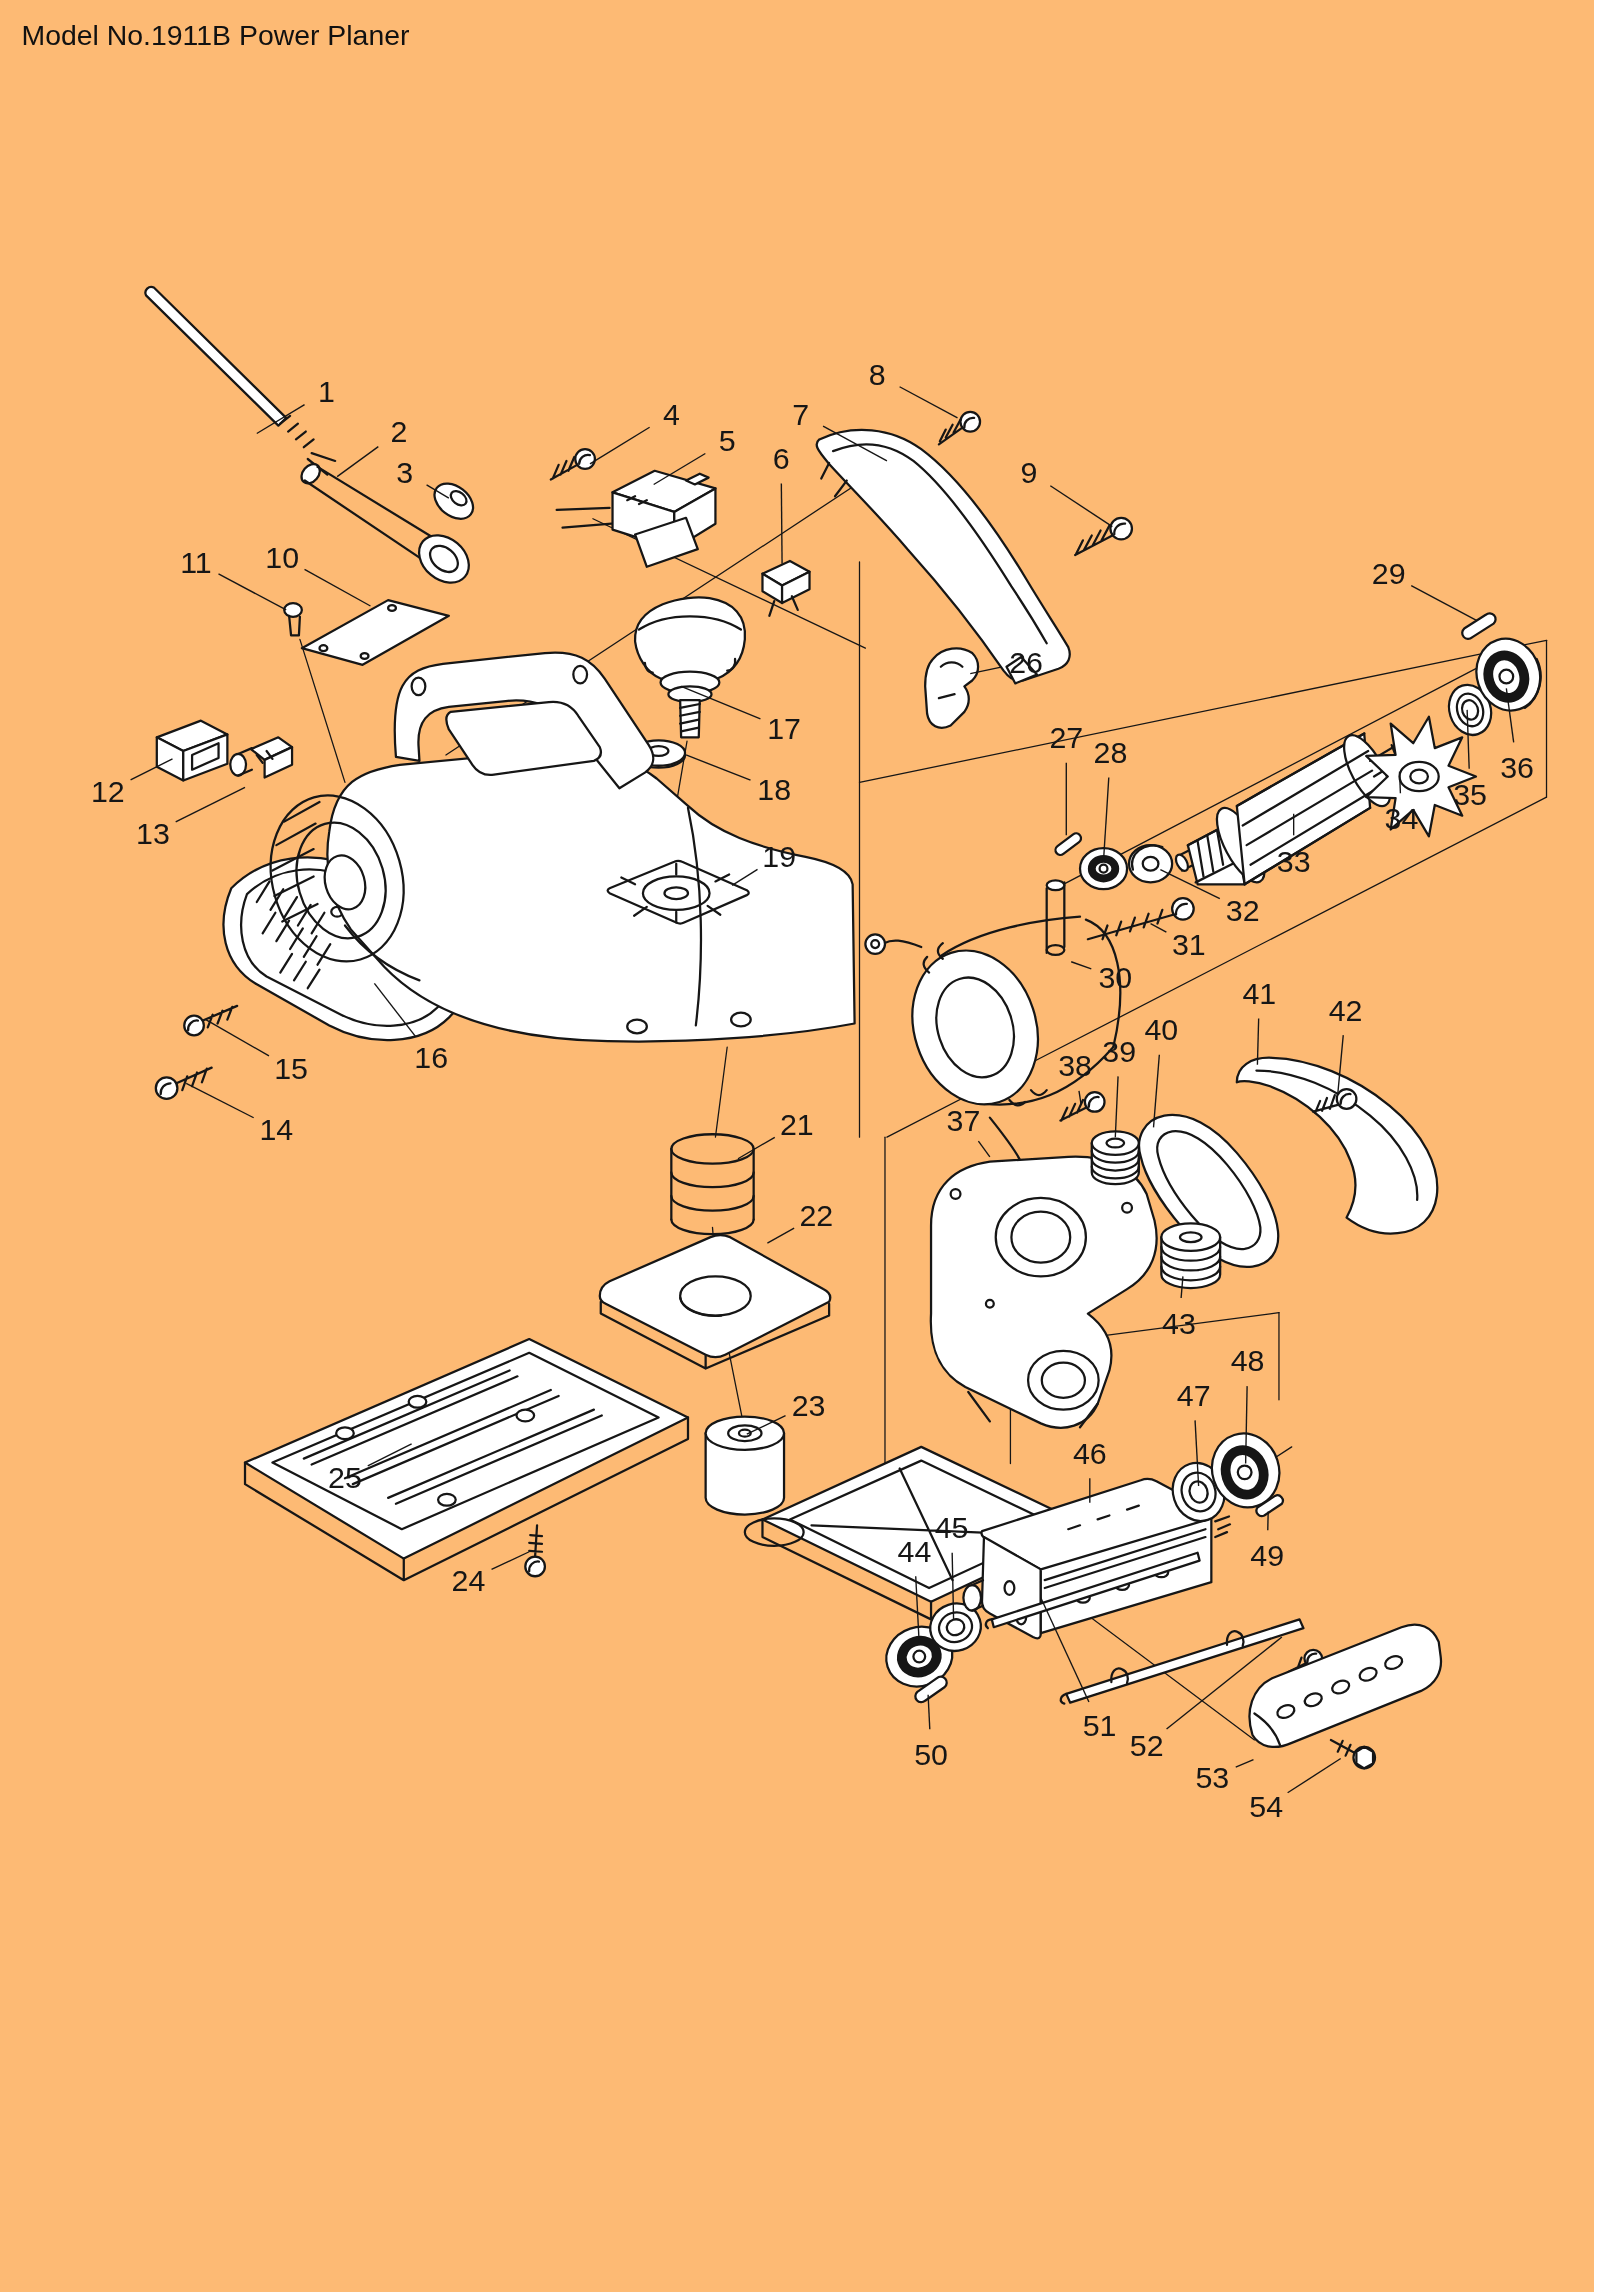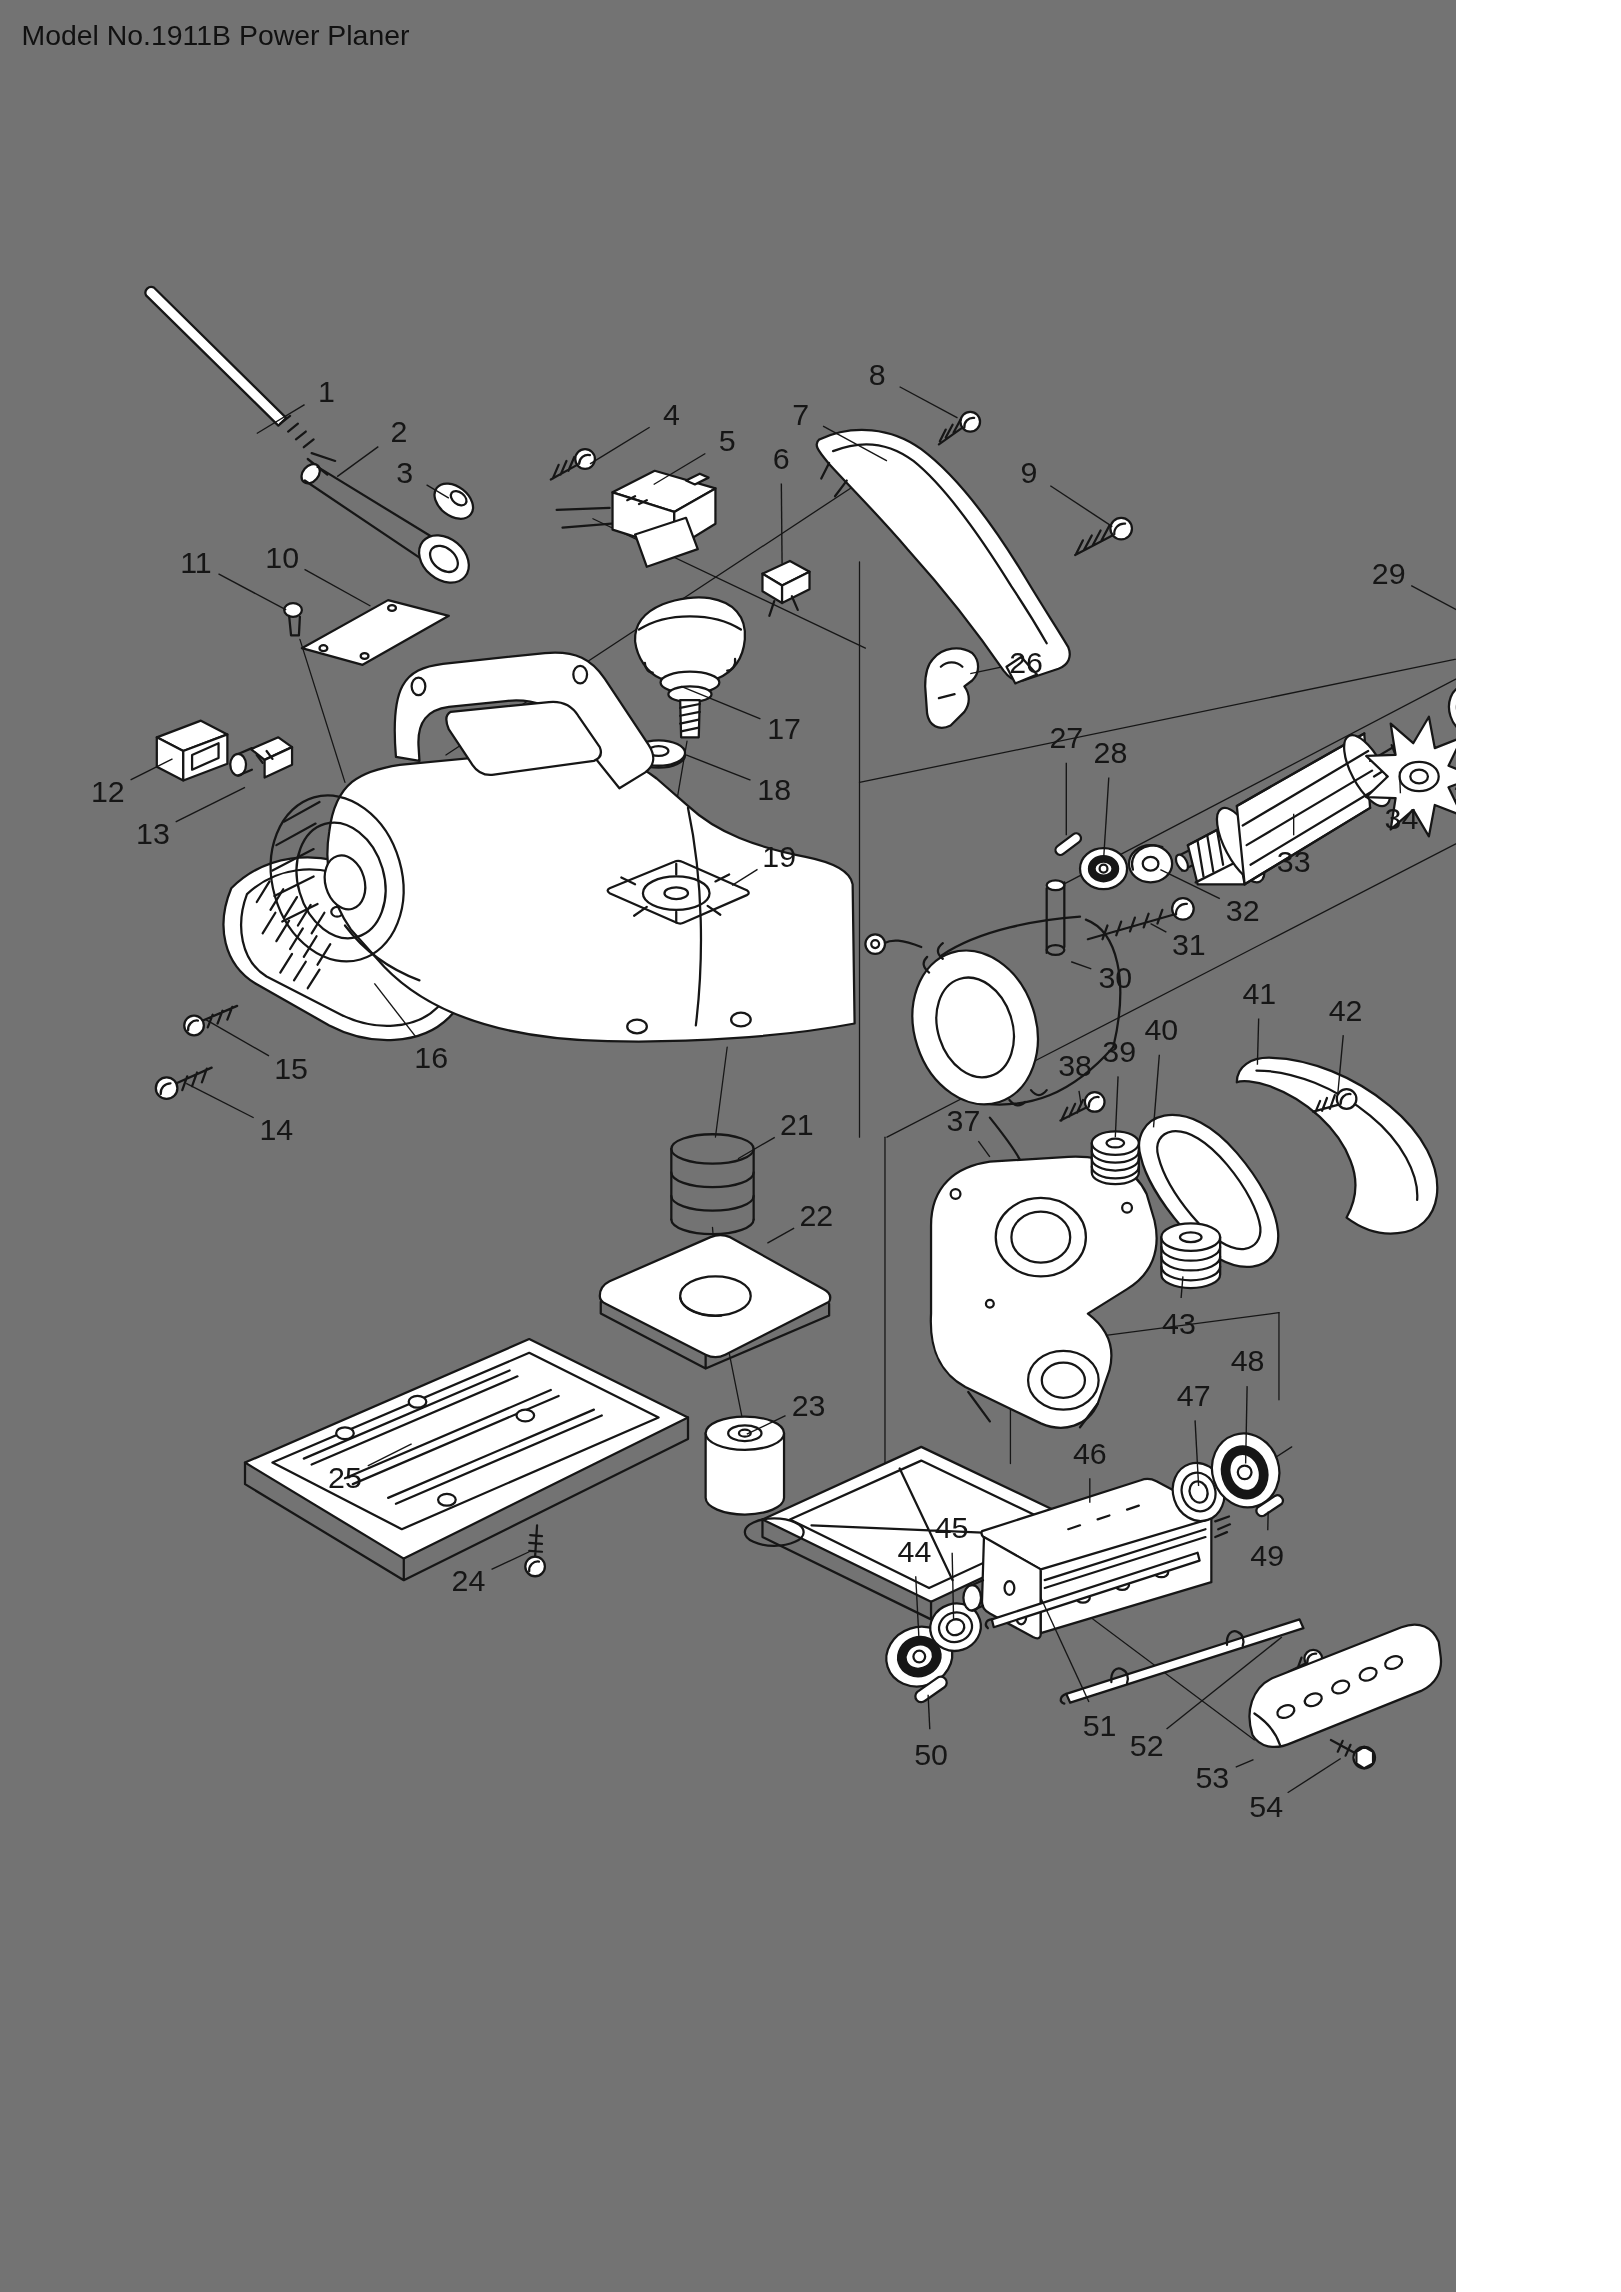--- a/index.html
+++ b/index.html
@@ -1,16 +1,16 @@
 <!DOCTYPE html>
 <html><head>
 <meta charset="utf-8">
 <style>
   html,body{margin:0;padding:0;background:#fff}
-  #page{position:relative;width:1456px;height:2293px;background:#737373;overflow:hidden}
+  #page{position:relative;width:1594px;height:2293px;background:#fdba74;overflow:hidden}
   svg{display:block}
   .s{fill:#fff;stroke:#161616;stroke-width:2.3;stroke-linejoin:round;stroke-linecap:round}
   .n{fill:none;stroke:#161616;stroke-width:2.3;stroke-linejoin:round;stroke-linecap:round}
   .t{fill:none;stroke:#161616;stroke-width:1.3;stroke-linecap:round}
   .r{fill:none;stroke:#161616;stroke-width:10}
   .r2{fill:none;stroke:#161616;stroke-width:8}
   .lbl{font-family:"Liberation Sans",sans-serif;font-size:31px;fill:#161616}
   .title{font-family:"Liberation Sans",sans-serif;font-size:29px;font-weight:500;fill:#111}
   .leader{stroke:#161616;stroke-width:1.4;fill:none}
 </style>

